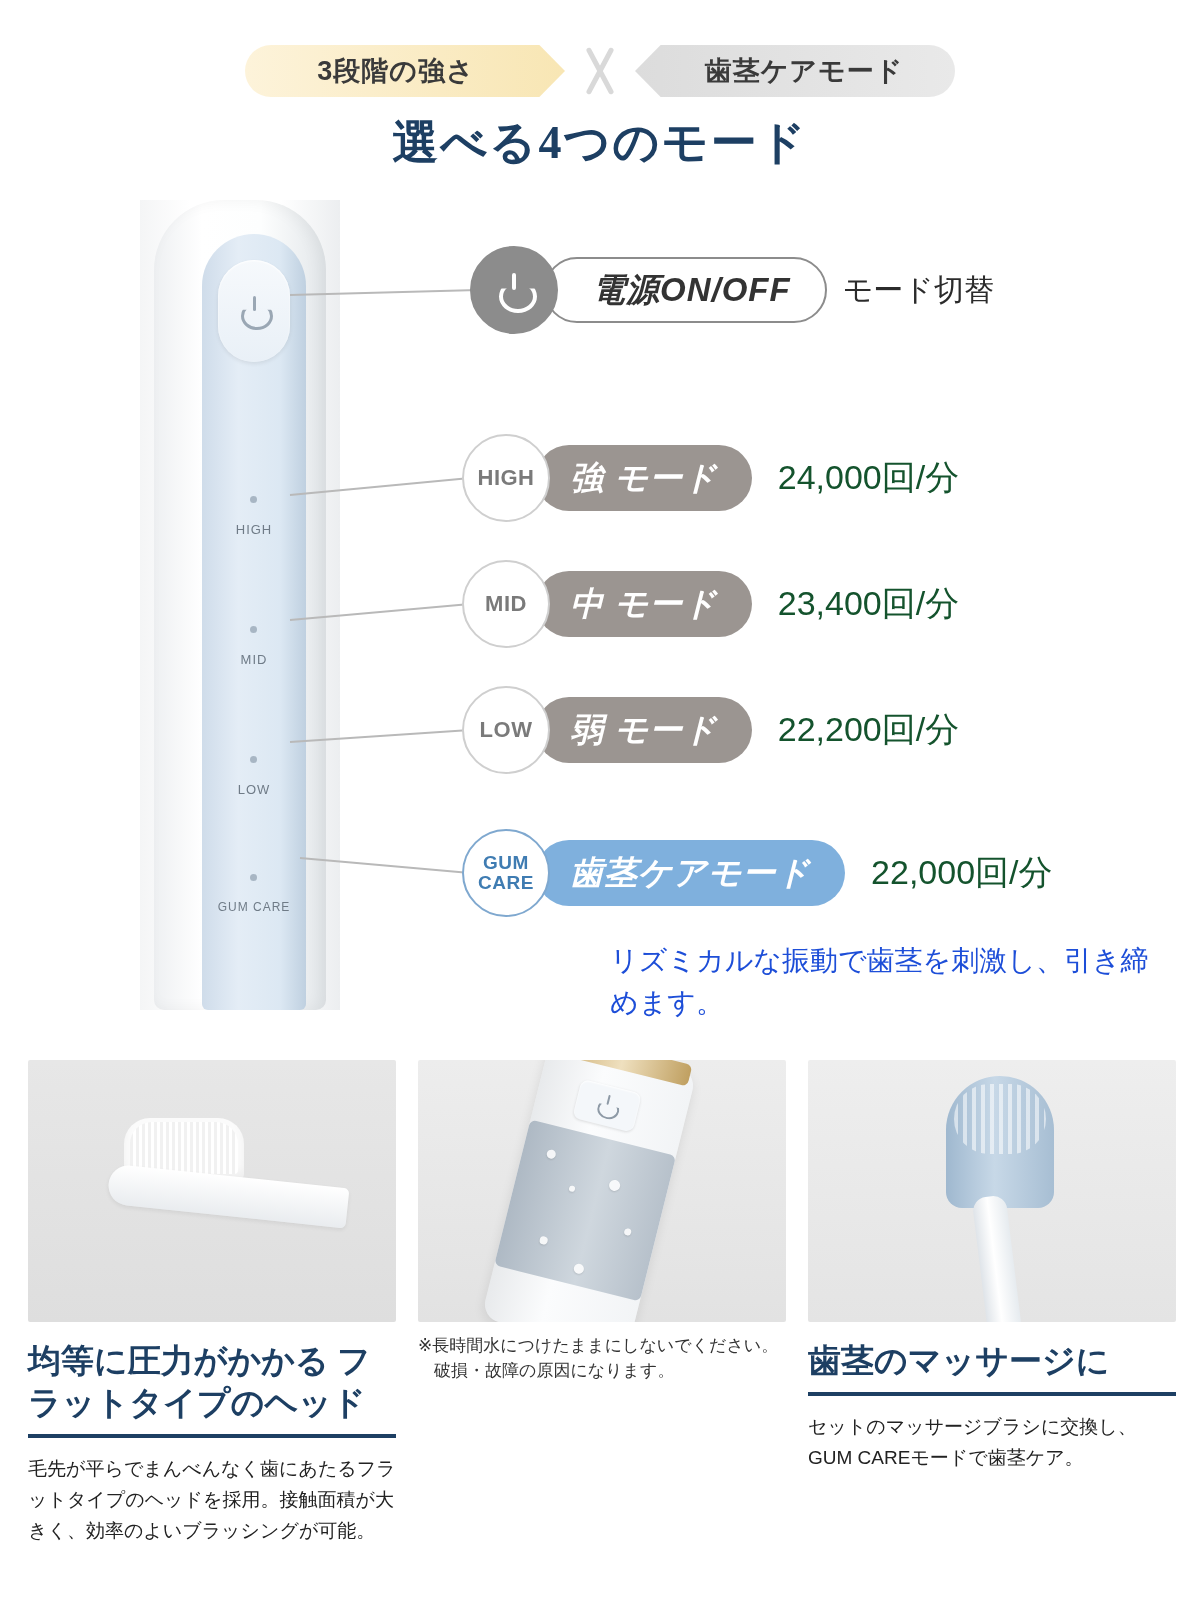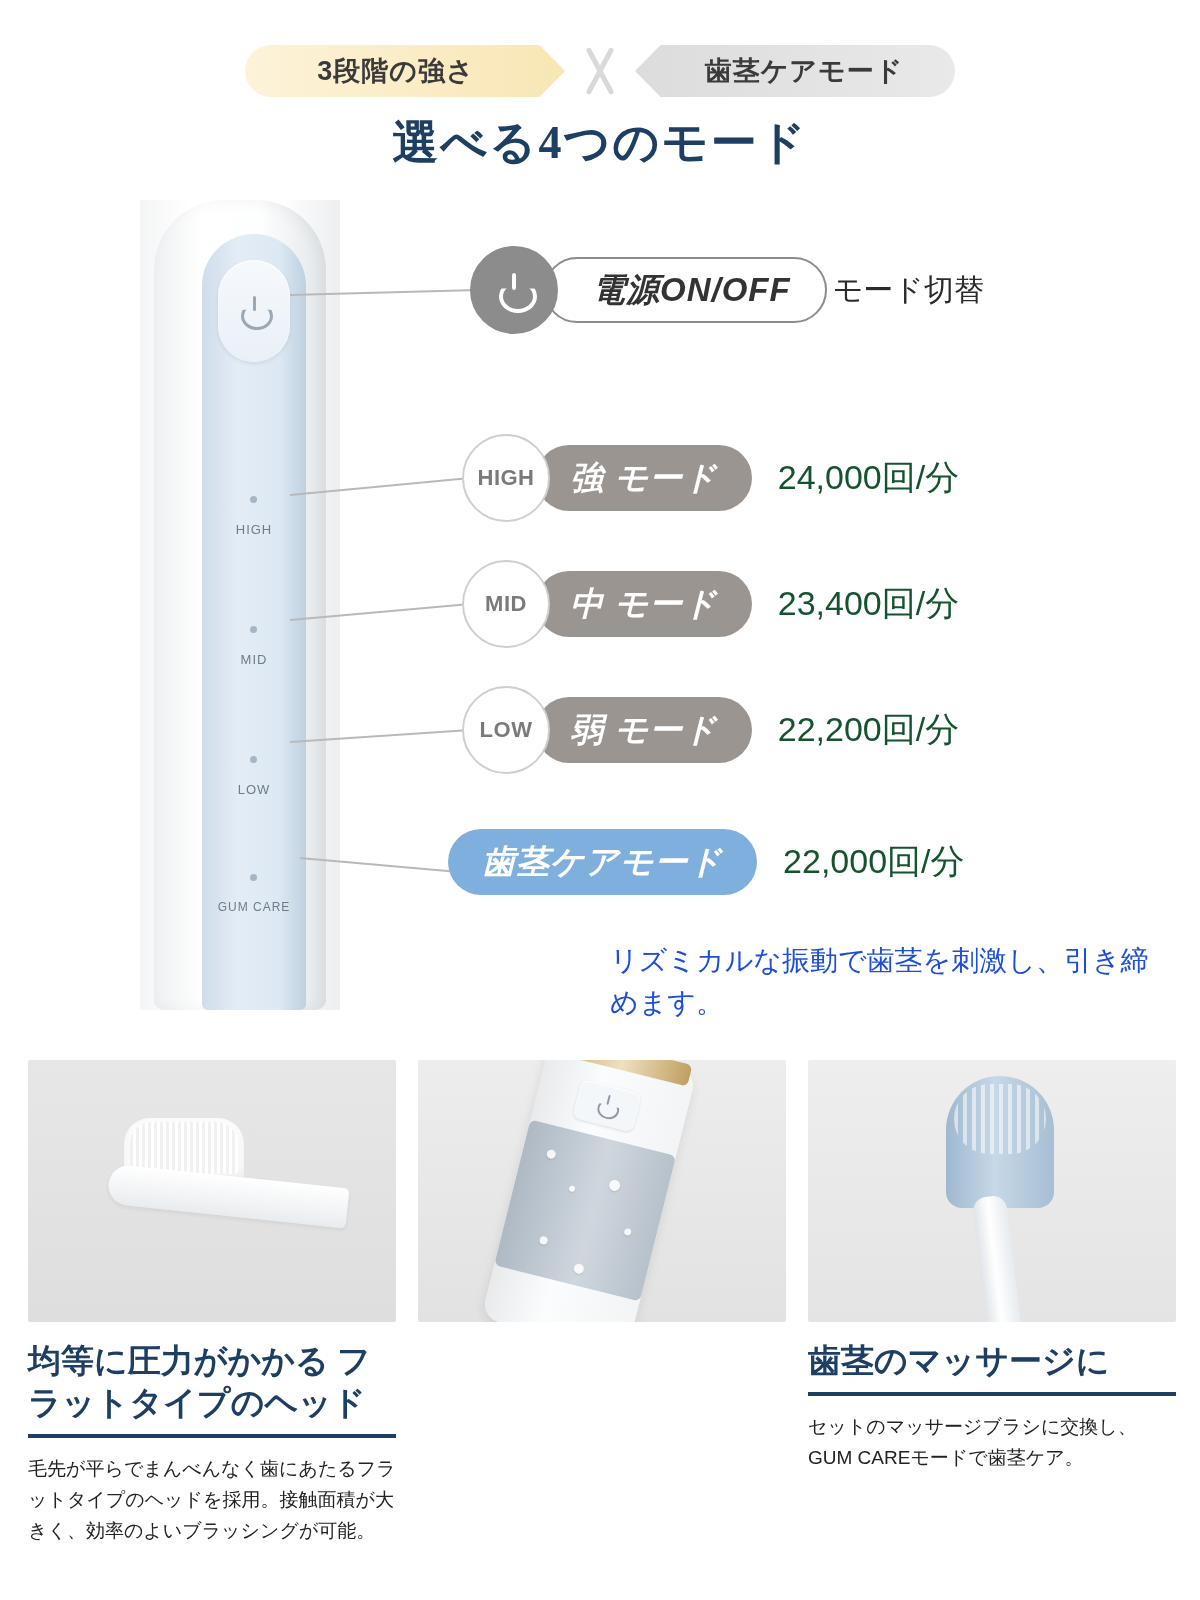--- a/index.html
+++ b/index.html
@@ -132,21 +132,21 @@
   .pill.outline {
     background: #ffffff; border: 2px solid #8c8c8c; color: #333;
     padding-left: 46px;
   }
   .pill.gray { background: #9b9591; }
   .pill.blue { background: #7fb0dd; }
   .rate {
     font-size: 34px; color: #14532d; margin-left: 26px; white-space: nowrap;
   }
   .side-note {
-    font-size: 30px; color: #2b2b2b; margin-left: 6px; white-space: nowrap;
+    font-size: 30px; color: #2b2b2b; margin-left: 16px; white-space: nowrap;
   }
   .gum-desc {
     position: absolute; left: 610px; top: 940px; width: 560px;
     font-size: 28px; line-height: 1.5; color: #1d4ed8; font-weight: 500;
   }
 
   
   .cols {
     position: absolute; left: 28px; top: 1060px; width: 1150px;
     display: flex; gap: 22px;
@@ -297,20 +297,24 @@
     <div class="rate">23,400回/分</div>
   </div>
 
   <div class="row" style="left:462px; top:686px;">
     <div class="badge">LOW</div>
     <div class="pill gray">弱 モード</div>
     <div class="rate">22,200回/分</div>
   </div>
 
   <div class="row" style="left:462px; top:829px;">
+    <div class="badge blue">
+      <span>GUM</span>
+      <span>CARE</span>
+    </div>
     <div class="pill blue">歯茎ケアモード</div>
     <div class="rate">22,000回/分</div>
   </div>
 
   <div class="gum-desc">リズミカルな振動で歯茎を刺激し、引き締めます。</div>
 
   <div class="cols">
 
     <div class="col">
       <div class="photo p1">
@@ -333,20 +337,24 @@
             <span class="pg2"></span>
           </div>
           <span class="drop" style="left:24px;top:110px;width:9px;height:9px"></span>
           <span class="drop" style="left:54px;top:140px;width:6px;height:6px"></span>
           <span class="drop" style="left:92px;top:124px;width:11px;height:11px"></span>
           <span class="drop" style="left:118px;top:168px;width:7px;height:7px"></span>
           <span class="drop" style="left:38px;top:196px;width:8px;height:8px"></span>
           <span class="drop" style="left:78px;top:214px;width:10px;height:10px"></span>
         </div>
       </div>
+      <p class="note">
+        <span>※長時間水につけたままにしないでください。</span>
+        <span class="ind">破損・故障の原因になります。</span>
+      </p>
     </div>
 
     <div class="col">
       <div class="photo p3">
         <div class="gbrush">
           <div class="gh"></div>
           <div class="gn"></div>
         </div>
       </div>
       <h3>歯茎のマッサージに</h3>

